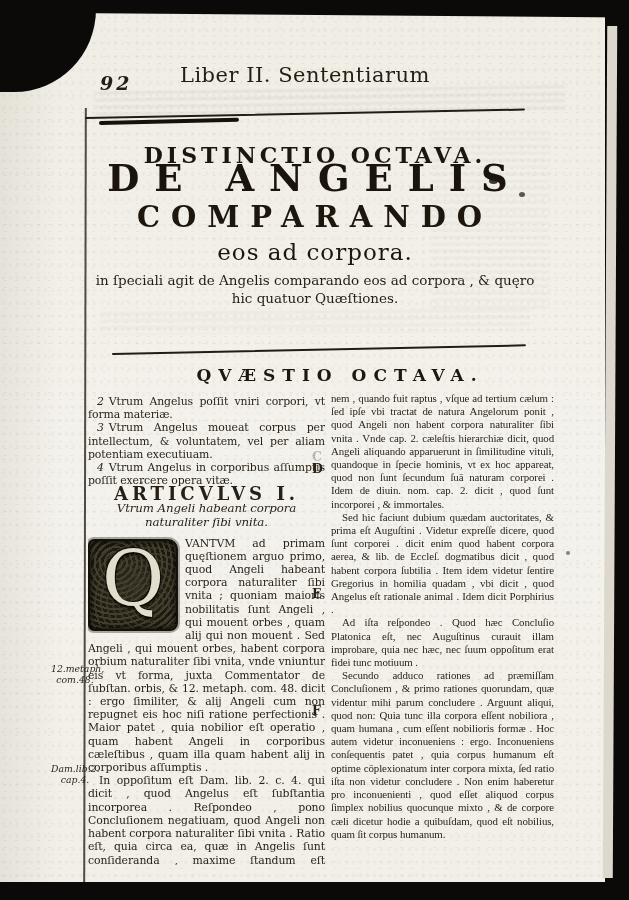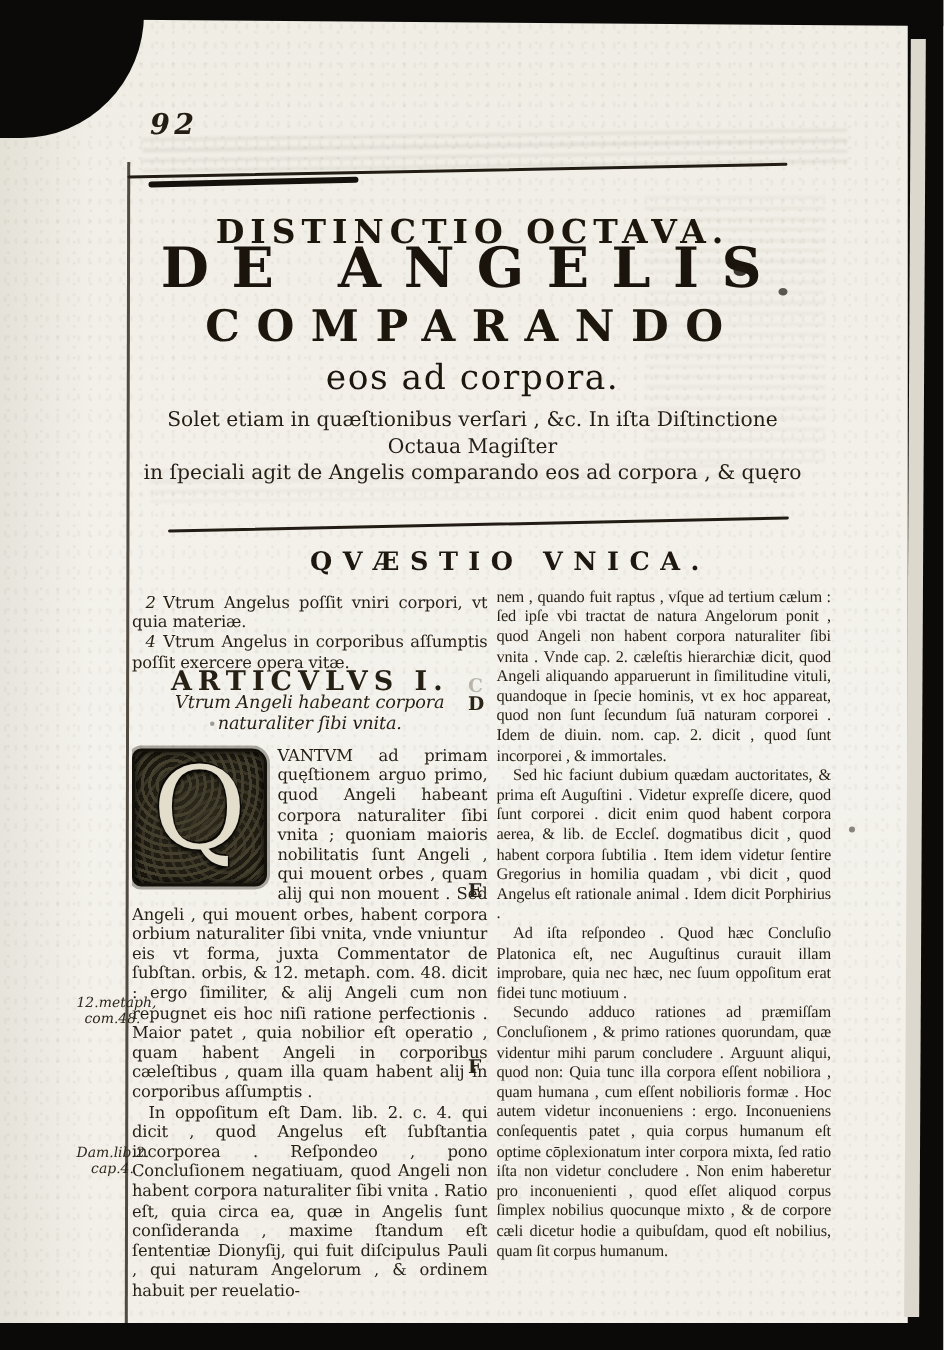--- a/index.html
+++ b/index.html
@@ -122,39 +122,41 @@
   .sp4{left:140px;top:470px;width:3px;height:3px;opacity:0.4;}
 </style>
 </head>
 <body>
 
 <div id="stage">
 
   <div class="page">
 
     <div class="folio">92</div>
+    <div class="running-title">Liber II. Sententiarum</div>
 
     <div class="rule rule-header"></div>
     <div class="rule rule-thick"></div>
 
     <div class="t1">DISTINCTIO OCTAVA.</div>
     <div class="t2">DE ANGELIS</div>
     <div class="t3">COMPARANDO</div>
     <div class="t4">eos ad corpora.</div>
 
     <div class="intro">
-      <div>Solet etiam in quæſtionibus verſari , &amp;c.  In iſta Diſtinctione Octaua Magiſter</div>
       <div>in ſpeciali agit de Angelis comparando eos ad corpora , &amp; quęro</div>
+      <div>hic quatuor Quæſtiones.</div>
     </div>
 
     <div class="rule rule-quaestio"></div>
-    <div class="quaestio">QVÆSTIO VNICA.</div>
+    <div class="quaestio">QVÆSTIO OCTAVA.</div>
 
     <div class="col col-left">
-      <p class="q-item"><span class="q-num">2</span><span>Vtrum Angelus poſſit vniri corpori, vt quia materiæ.</span></p>
+      <p class="q-item"><span class="q-num">2</span><span>Vtrum Angelus poſſit vniri corpori, vt forma materiæ.</span></p>
+      <p class="q-item"><span class="q-num">3</span><span>Vtrum Angelus moueat corpus per intellectum, &amp; voluntatem, vel per aliam potentiam executiuam.</span></p>
       <p class="q-item"><span class="q-num">4</span><span>Vtrum Angelus in corporibus aſſumptis poſſit exercere opera vitæ.</span></p>
 
       <p class="articulus">ARTICVLVS I.</p>
       <p class="art-subtitle">Vtrum Angeli habeant corpora naturaliter ſibi vnita.</p>
 
       <div class="opening">
         <div class="dropcap">
           <span class="glyph">Q</span>
         </div>
         <p>VANTVM ad primam quęſtionem arguo primo, quod Angeli habeant corpora naturaliter ſibi vnita ; quoniam maioris nobilitatis ſunt Angeli , qui mouent orbes , quam alij qui non mouent . Sed Angeli , qui mouent orbes, habent corpora orbium naturaliter ſibi vnita, vnde vniuntur eis vt forma, juxta Commentator de ſubſtan. orbis, &amp; 12. metaph. com. 48. dicit : ergo ſimiliter, &amp; alij Angeli cum non repugnet eis hoc niſi ratione perfectionis . Maior patet , quia nobilior eſt operatio , quam habent Angeli in corporibus cæleſtibus , quam illa quam habent alij in corporibus aſſumptis .</p>

